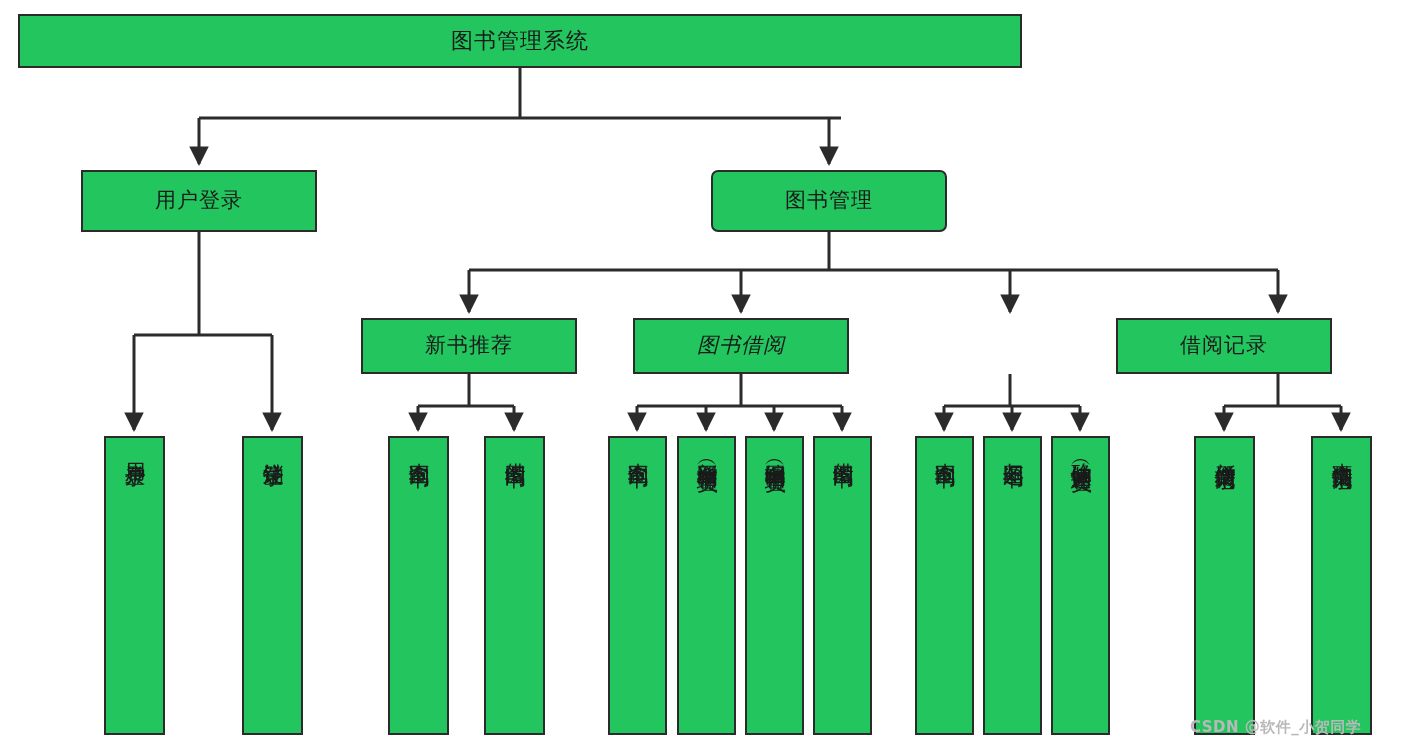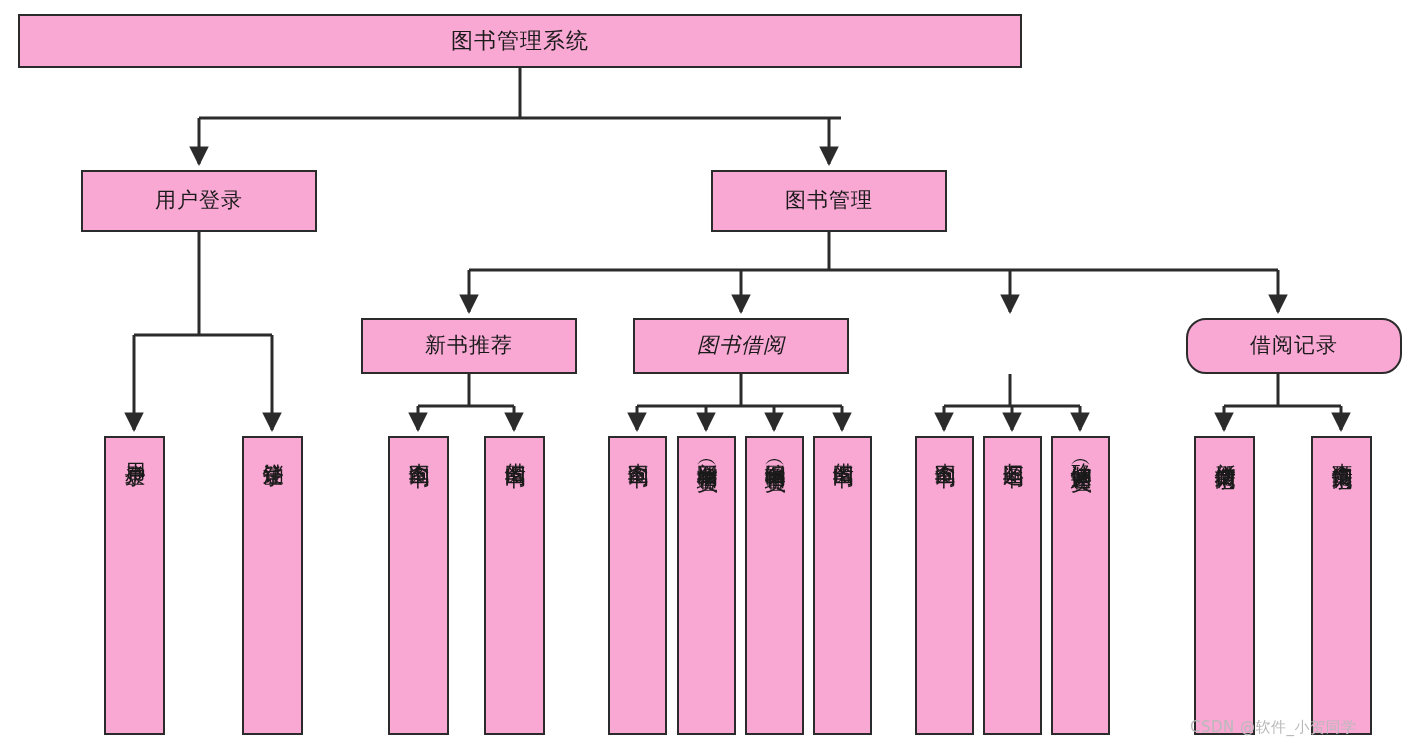--- a/index.html
+++ b/index.html
@@ -23,21 +23,21 @@
     left: 0;
     top: 0;
     width: 1405px;
     height: 747px;
     pointer-events: none;
   }
   .node {
     position: absolute;
     box-sizing: border-box;
     border: 2px solid #2b2b2b;
-    background: #f9a8d4;
+    background: #22c55e;
     display: flex;
     align-items: center;
     justify-content: center;
     color: #1a1a1a;
   }
   .node.horiz {
     font-size: 21px;
     letter-spacing: 1px;
     line-height: 1.2;
   }
@@ -121,31 +121,31 @@
     </g>
   </svg>
 
   <div class="node horiz root" style="left:18px; top:14px; width:1004px; height:54px;">
     <span>图书管理系统</span>
   </div>
 
   <div class="node horiz" style="left:81px; top:170px; width:236px; height:62px;">
     <span>用户登录</span>
   </div>
-  <div class="node horiz" style="left:711px; top:170px; width:236px; height:62px;">
+  <div class="node horiz" style="left:711px; top:170px; width:236px; height:62px;border-radius:7px;">
     <span>图书管理</span>
   </div>
 
   <div class="node horiz" style="left:361px; top:318px; width:216px; height:56px;">
     <span>新书推荐</span>
   </div>
   <div class="node horiz" style="left:633px; top:318px; width:216px; height:56px;font-style:italic;">
     <span>图书借阅</span>
   </div>
-  <div class="node horiz" style="left:1186px; top:318px; width:216px; height:56px;border-radius:20px;">
+  <div class="node horiz" style="left:1116px; top:318px; width:216px; height:56px;">
     <span>借阅记录</span>
   </div>
 
   <div class="node vert" style="left:104px; top:436px; width:61px; height:299px;">
     <span class="vlabel">用户登录</span>
   </div>
   <div class="node vert" style="left:242px; top:436px; width:61px; height:299px;">
     <span class="vlabel">注销登录</span>
   </div>
 
@@ -179,15 +179,15 @@
     <span class="vlabel">确认归还（管理员）</span>
   </div>
 
   <div class="node vert" style="left:1194px; top:436px; width:61px; height:299px;">
     <span class="vlabel">新增借阅记录</span>
   </div>
   <div class="node vert" style="left:1311px; top:436px; width:61px; height:299px;">
     <span class="vlabel">查询借阅记录</span>
   </div>
 
-  <div class="watermark" style="left:1190px; top:718px;">CSDN @软件_小贺同学</div>
+  <div class="watermark" style="left:1190px; top:718px;font-weight:bold;">CSDN @软件_小贺同学</div>
 
 </div>
 
 </body></html>

